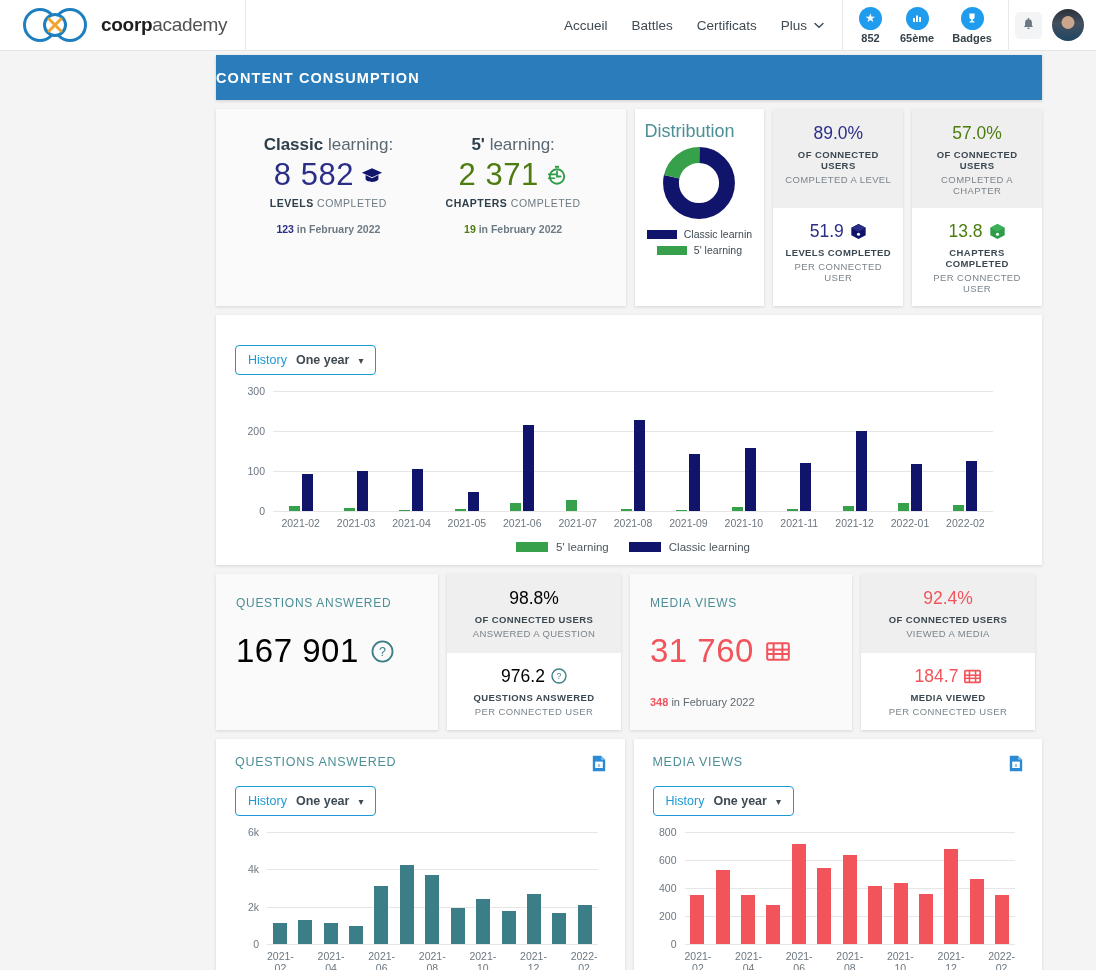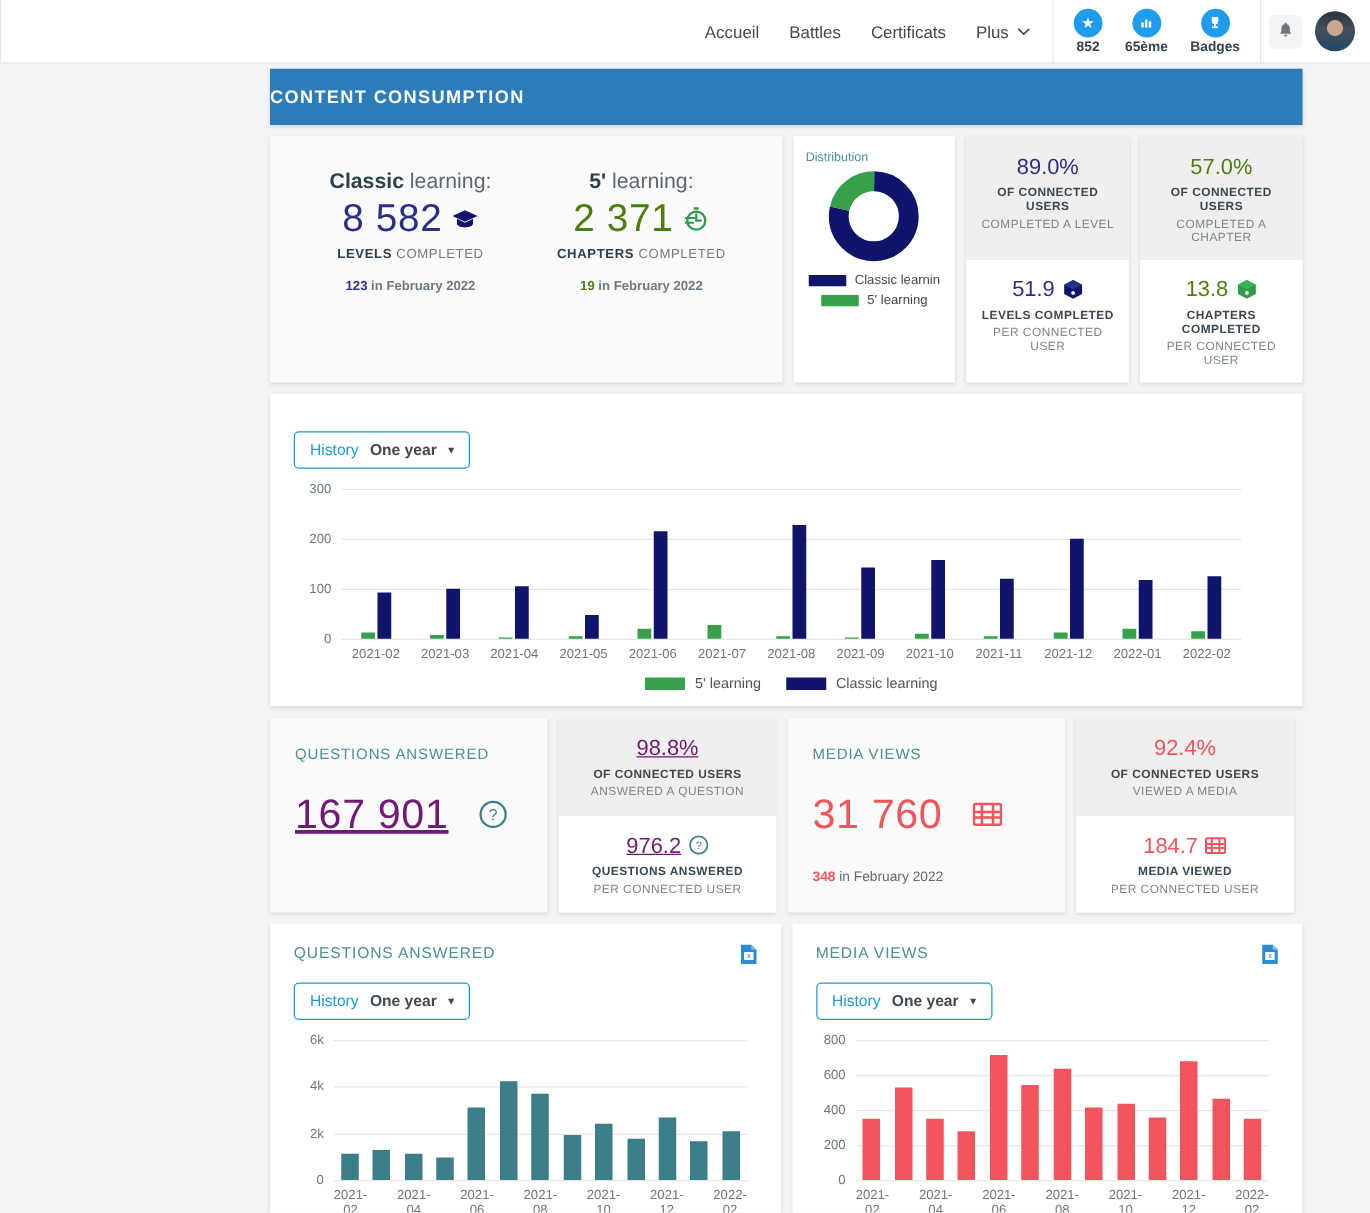--- a/index.html
+++ b/index.html
@@ -65,29 +65,29 @@
   
   .summary-card { width: 410px; padding: 26px 20px 22px; display: flex; }
   .summary-half { flex: 1; text-align: center; }
   .sum-title { font-size: 17px; color: #5a6872; margin-bottom: 2px; }
   .sum-title b { color: #2e3f4c; font-weight: 700; }
   .sum-num-wrap { display: flex; align-items: center; justify-content: center; gap: 7px; }
   .sum-num { font-size: 31px; font-weight: 400; letter-spacing: 0.5px; }
   .navy { color: #2b2e87; }
   .green { color: #4d7c0f; }
   .red { color: #f2545b; }
-  .teal { color: #701a75; text-decoration: underline; }
+  .teal { color: #000000; }
   .sum-sub { font-size: 10.5px; color: #6d7a83; letter-spacing: .5px; margin-top: 4px; }
   .sum-sub b { color: #2e3f4c; font-weight: 700; }
   .sum-note { font-size: 10.5px; color: #6d7a83; margin-top: 14px; }
   .sum-note b { font-weight: 700; }
 
   
   .dist-card { width: 130px; padding: 12px 10px; }
-  .dist-title { font-size: 10px; color: #4c8f96; margin-bottom: 4px; }
+  .dist-title { font-size: 18px; color: #4c8f96; margin-bottom: 4px; }
   .donut-wrap { display: flex; justify-content: center; margin: 4px 0 8px; }
   .legend-sm { display: flex; flex-direction: column; gap: 4px; align-items: center; }
   .legend-row { display: flex; align-items: center; gap: 7px; }
   .legend-swatch { width: 30px; height: 9px; display: inline-block; }
   .legend-txt { font-size: 10.5px; color: #3f4a52; }
 
   
   .pct-card { width: 130px; display: flex; flex-direction: column; }
   .pct-top { background: #efefef; padding: 14px 8px 12px; text-align: center; flex: 1; }
   .pct-bot { background: #ffffff; padding: 13px 8px 12px; text-align: center; flex: 1; }
@@ -122,33 +122,45 @@
   .x-axis { display: flex; margin-top: 6px; }
   .x-tick { flex: 1; text-align: center; font-size: 10.5px; color: #6c7780; }
   .chart-legend { display: flex; justify-content: center; gap: 20px; margin-top: 12px; }
   .cl-item { display: flex; align-items: center; gap: 8px; cursor: pointer; }
   .cl-sw { width: 32px; height: 10px; }
   .cl-tx { font-size: 11.5px; color: #4b565e; }
 
   
   .mid-card-big { width: 222px; padding: 22px 20px; display: flex; flex-direction: column; }
   .mid-title { font-size: 12px; color: #4c8f96; letter-spacing: .7px; }
-  .mid-num-wrap { display: flex; align-items: center; gap: 24px; margin-top: 22px; }
+  .mid-num-wrap { display: flex; align-items: center; gap: 12px; margin-top: 22px; }
   .mid-num { font-size: 33px; letter-spacing: 0.5px; }
   .mid-note { font-size: 11px; color: #5f6a72; margin-top: auto; padding-top: 26px; }
   .mid-note b { font-weight: 700; }
   .mid-pct { width: 174px; display: flex; flex-direction: column; }
 
   .bot-row { display: flex; gap: 9px; margin-top: 9px; }
   .bot-panel { width: 408.5px; }
 </style>
 </head>
 <body>
 
 <div class="navbar">
+  <div class="brand">
+    <svg class="logo-inf" viewBox="0 0 74 34">
+      <circle cx="22" cy="17" r="15.5" fill="none" stroke="#1d7fc0" stroke-width="3"></circle>
+      <circle cx="52" cy="17" r="15.5" fill="none" stroke="#1d7fc0" stroke-width="3"></circle>
+      <circle cx="37" cy="17" r="11" fill="#ffffff"></circle>
+      <circle cx="37" cy="17" r="10.5" fill="none" stroke="#1d7fc0" stroke-width="3"></circle>
+      <path d="M31 11 L43 23 M43 11 L31 23" stroke="#f0a430" stroke-width="3" stroke-linecap="round"></path>
+    </svg>
+    <div class="brand-text">
+      <b>coorp</b><span>academy</span>
+    </div>
+  </div>
   <div class="nav-sep"></div>
 
   <div class="nav-links">
     <span class="nav-link">Accueil</span>
     <span class="nav-link">Battles</span>
     <span class="nav-link">Certificats</span>
     <span class="nav-more">
       <span class="nav-link">Plus</span>
       <svg width="10" height="7" viewBox="0 0 10 7">
         <path d="M1 1.5 L5 5.3 L9 1.5" fill="none" stroke="#3f4a52" stroke-width="1.4" stroke-linecap="round"></path>

